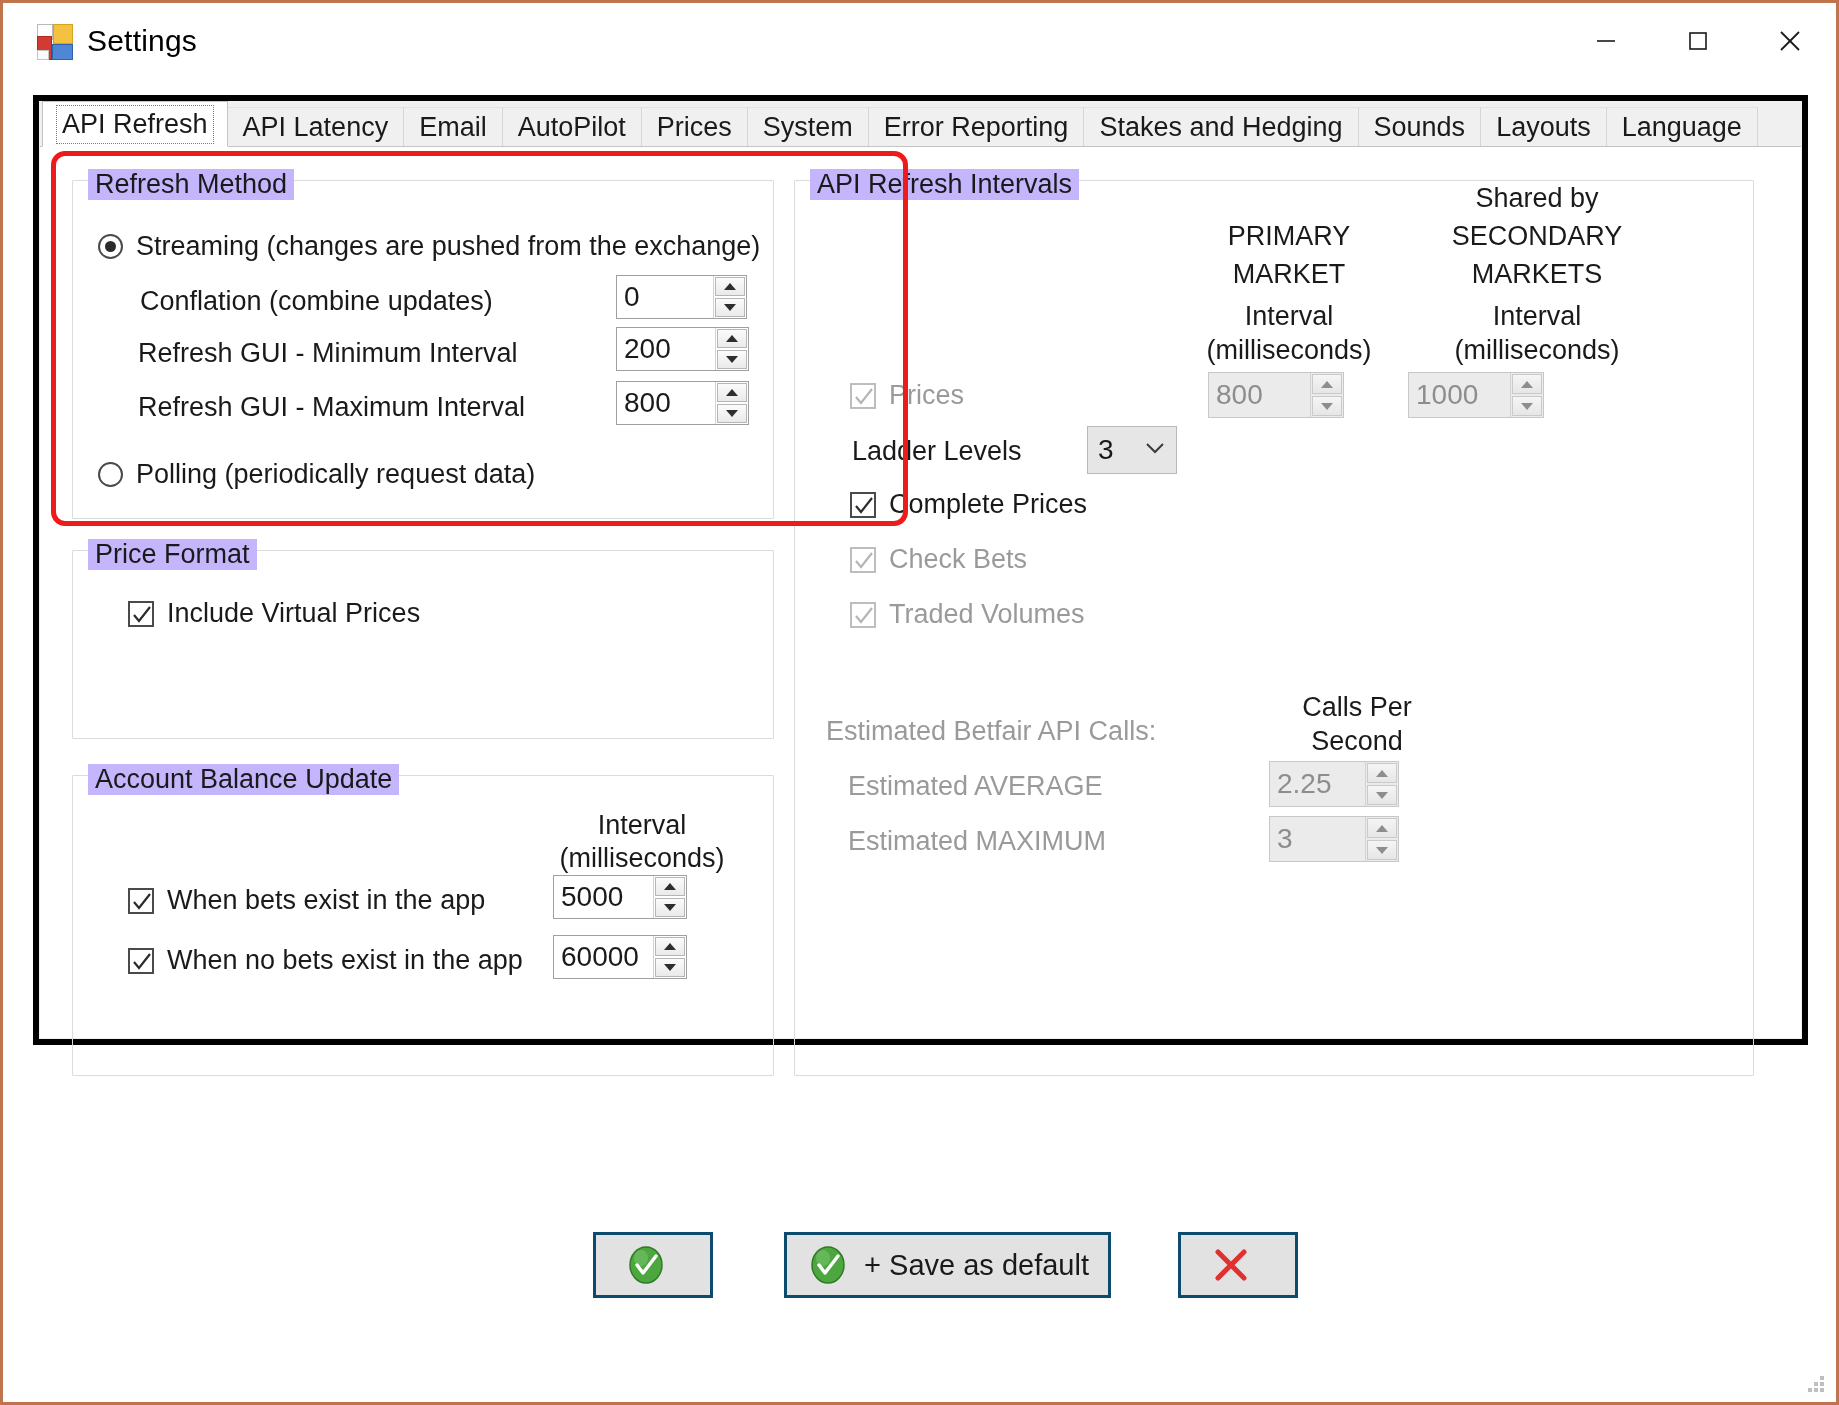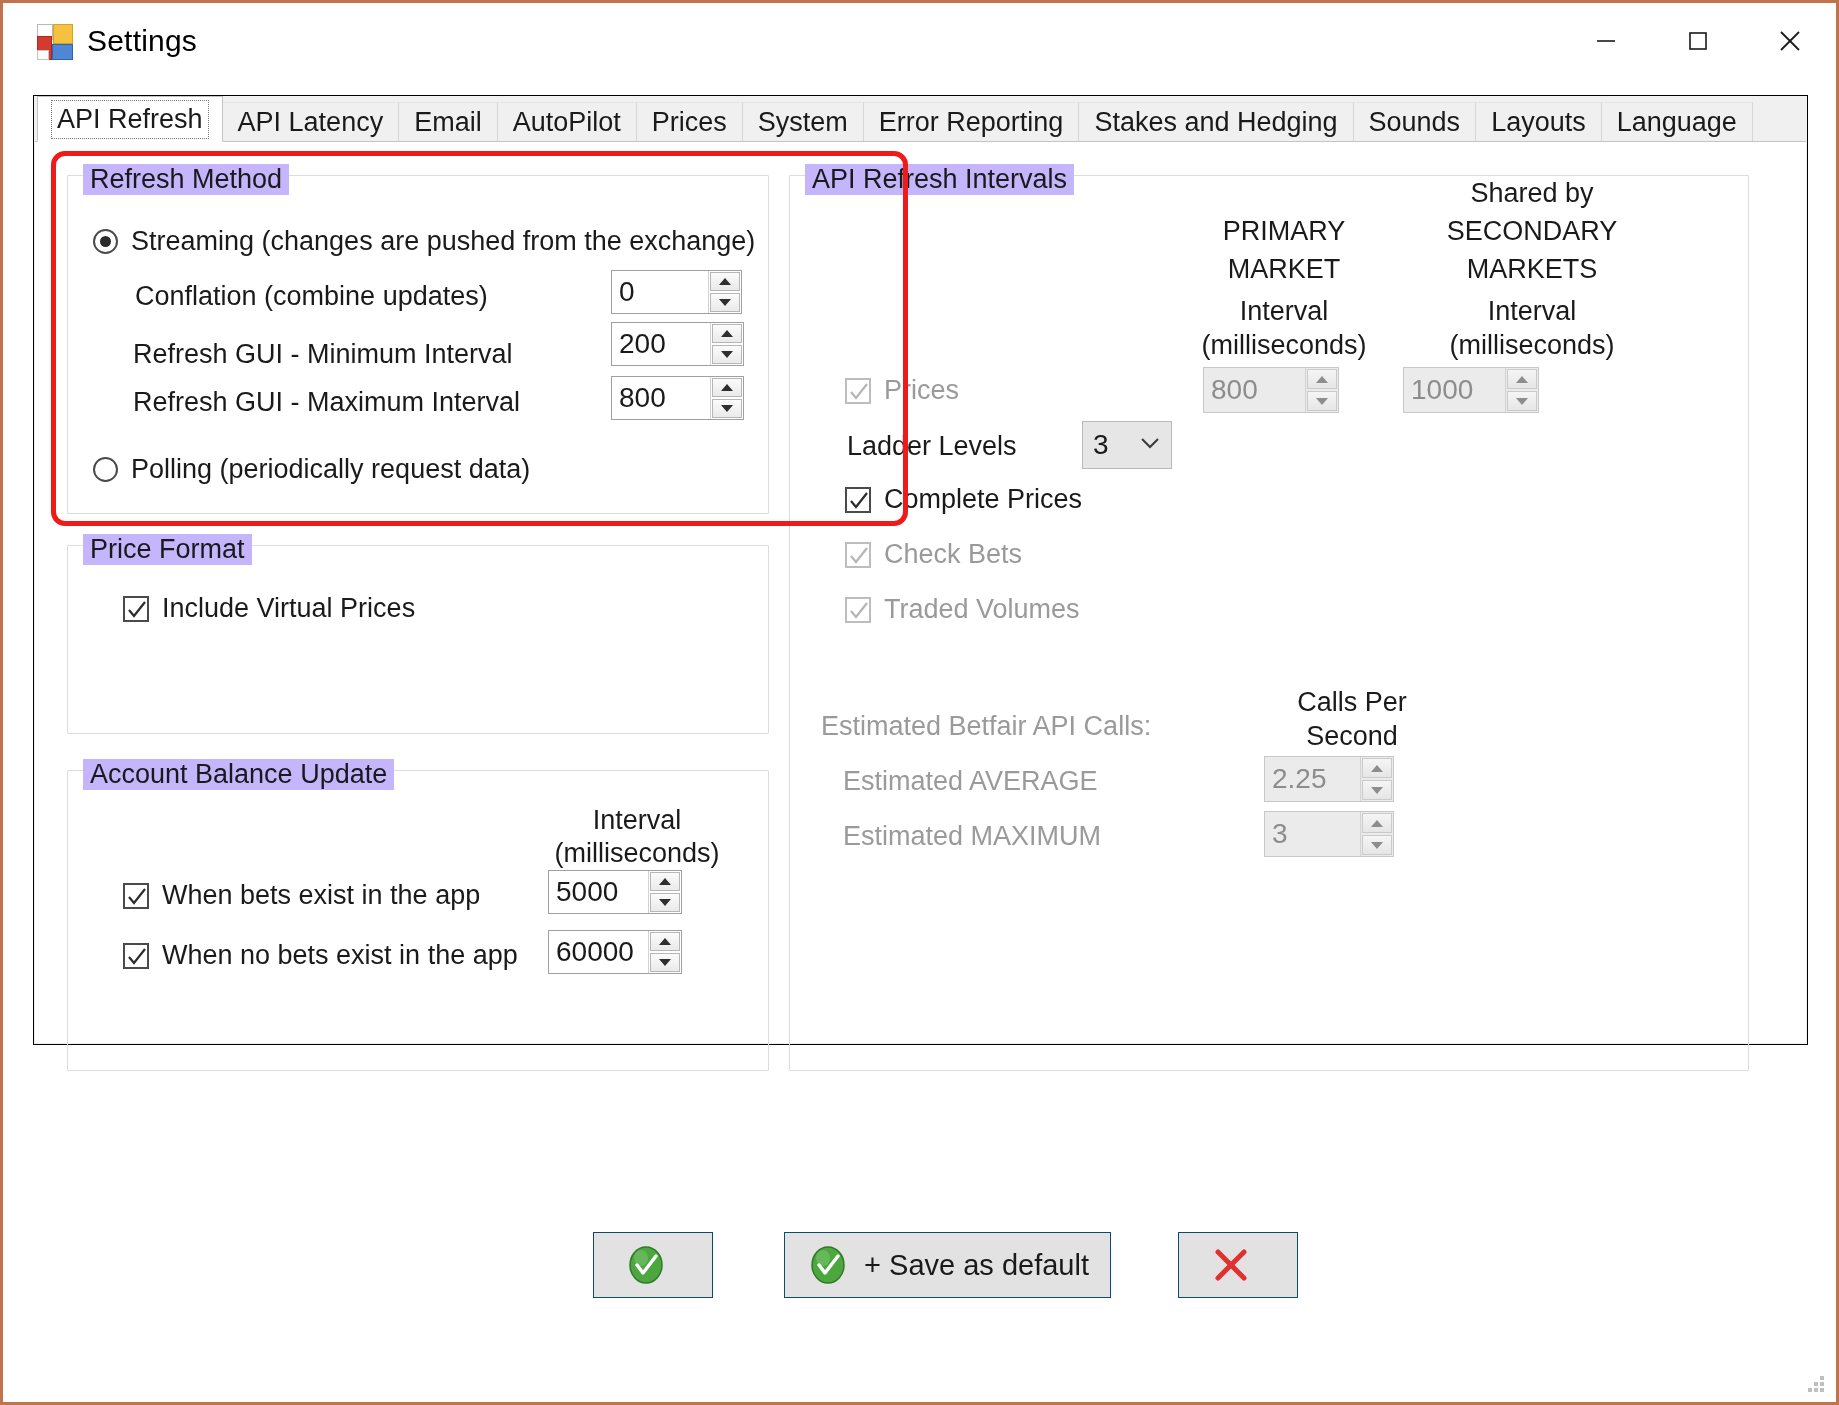--- a/index.html
+++ b/index.html
@@ -74,21 +74,21 @@
   .win-btn svg { display: block; }
 
   
   .tabpanel {
     position: absolute;
     left: 30px;
     top: 92px;
     width: 1775px;
     height: 950px;
     background: #f0f0f0;
-    border: 1px solid #000000;
+    border: 6px solid #000000;
     box-sizing: border-box;
   }
   .tabstrip {
     position: absolute;
     left: 0; top: 0;
     height: 46px;
     display: flex;
     align-items: flex-end;
     padding-left: 4px;
   }
@@ -291,21 +291,21 @@
   .btnbar {
     position: absolute;
     left: 0;
     bottom: 0;
     width: 100%;
     height: 355px;
   }
   .btn {
     position: absolute;
     background: #e2e2e2;
-    border: 1px solid #0c4a6e;
+    border: 3px solid #0c4a6e;
     box-sizing: border-box;
     display: flex;
     align-items: center;
     justify-content: center;
     gap: 14px;
   }
   .btn-label {
     font-size: 29px;
     color: #1a1a1a;
     white-space: nowrap;
@@ -416,21 +416,21 @@
             <span class="arrows">
               <span class="ab">
                   <span class="tri up"></span>
                 </span>
               <span class="ab">
                   <span class="tri down"></span>
                 </span>
             </span>
           </div>
 
-          <div class="lbl" style="left:66px; top:175px;">Refresh GUI - Minimum Interval</div>
+          <div class="lbl" style="left:66px; top:169px;">Refresh GUI - Minimum Interval</div>
           <div class="spin" style="left:544px; top:158px; width:133px; height:44px;">
             <span class="val">200</span>
             <span class="arrows">
               <span class="ab">
                   <span class="tri up"></span>
                 </span>
               <span class="ab">
                   <span class="tri down"></span>
                 </span>
             </span>

